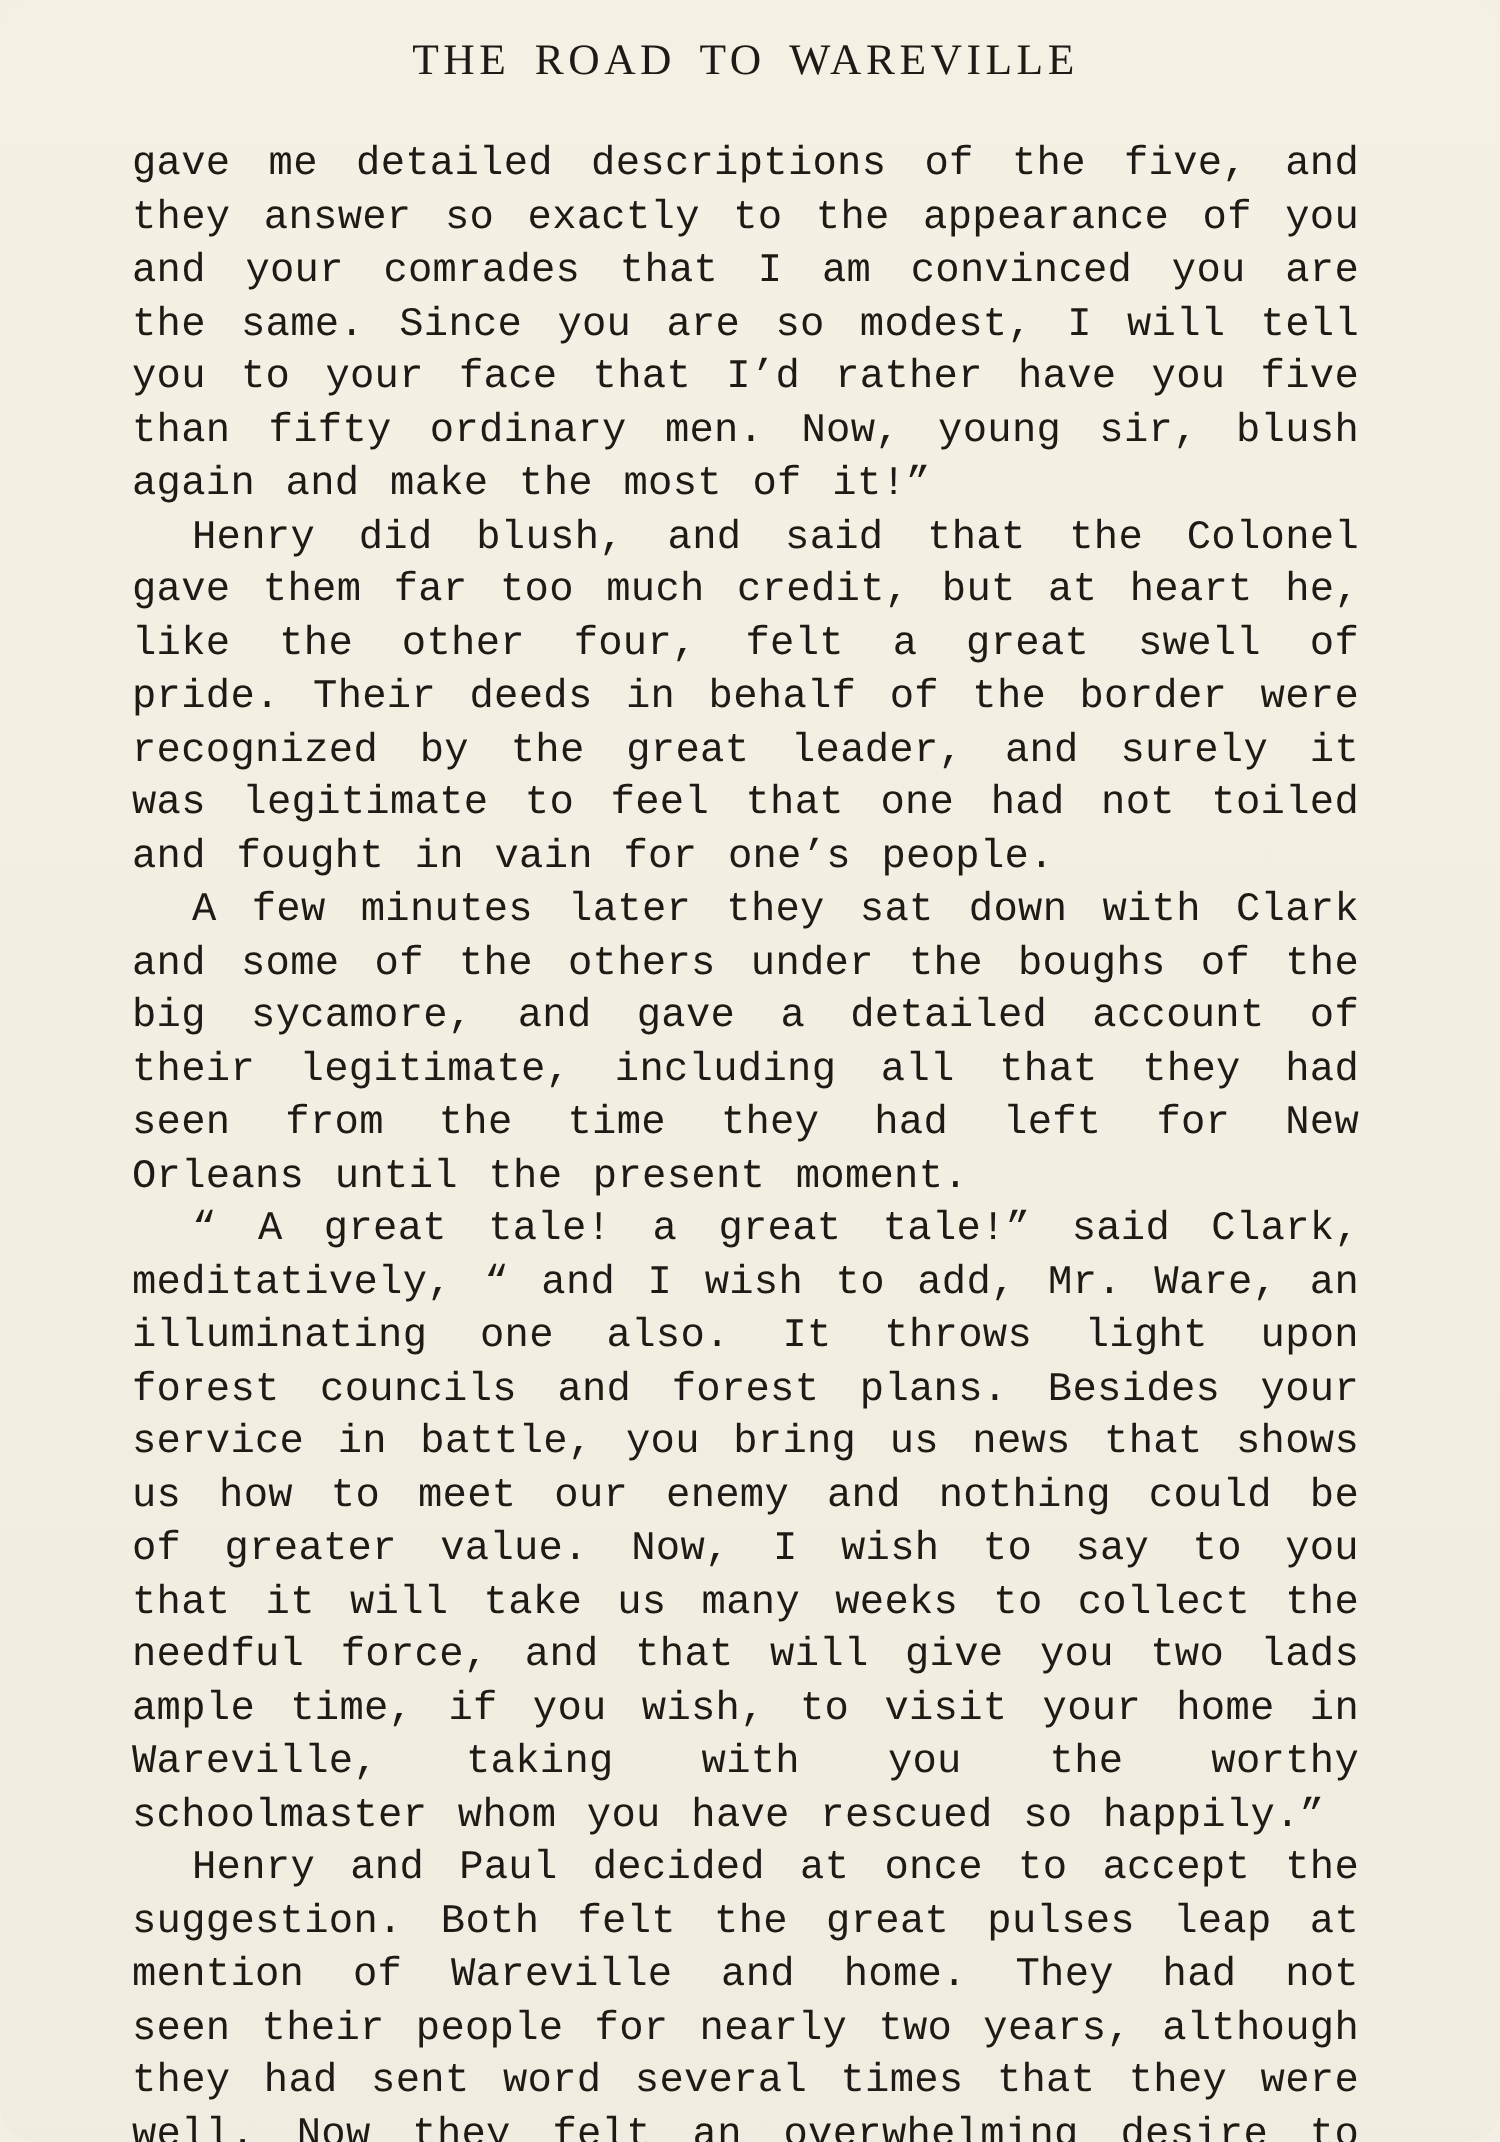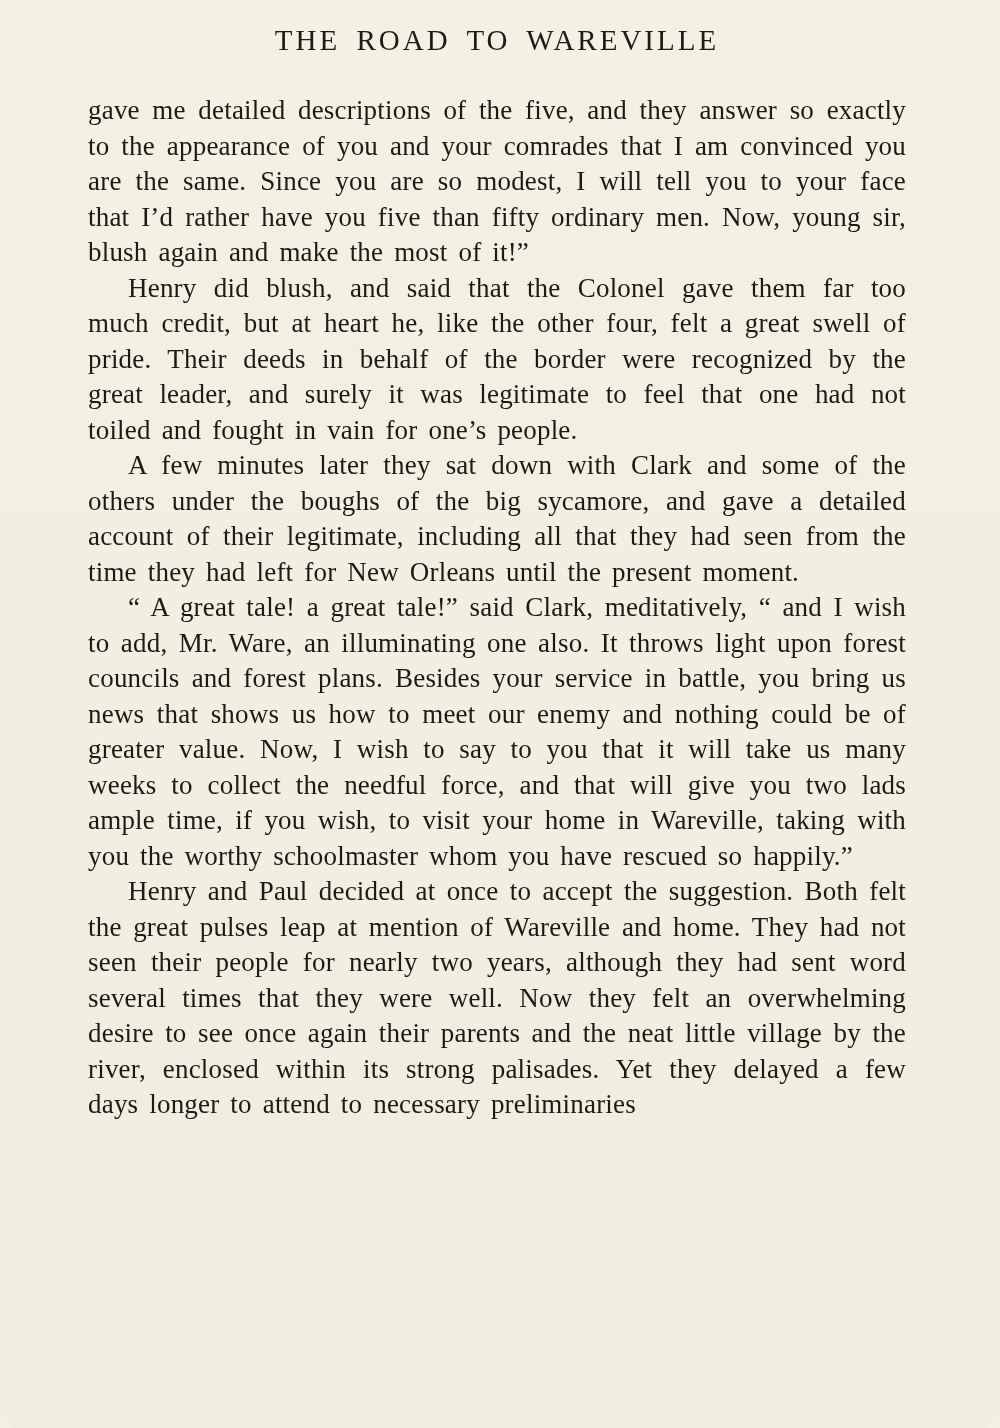--- a/index.html
+++ b/index.html
@@ -33,20 +33,21 @@
     word-spacing: 6px;
     white-space: nowrap;
   }
   .body-text p {
     margin: 0;
     font-size: 27px;
     line-height: 35.5px;
     text-align: justify;
     word-spacing: 4px;
     letter-spacing: 0.2px;
+    font-family: Liberation Mono, monospace;
   }
   .body-text p.indent {
     text-indent: 40px;
   }
   .page-number {
     position: absolute;
     left: 0;
     right: 30px;
     bottom: 16px;
     text-align: center;

